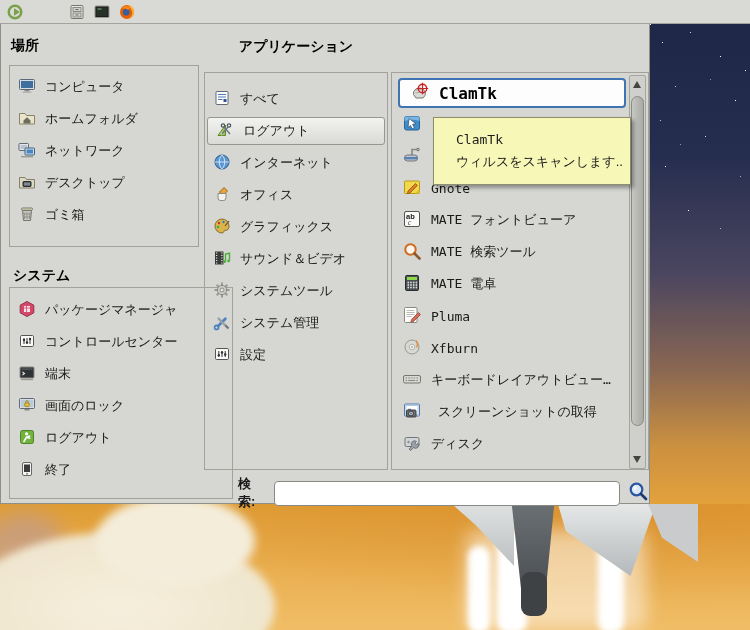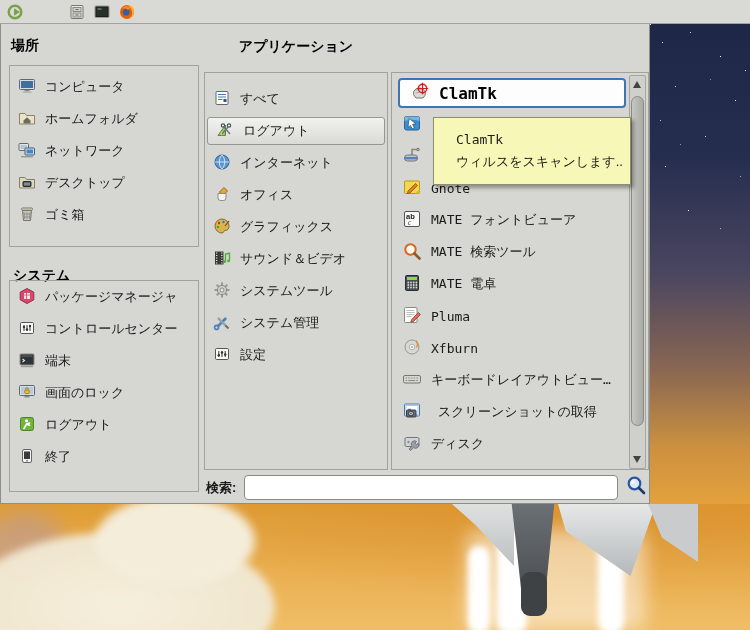--- a/index.html
+++ b/index.html
@@ -56,21 +56,21 @@
   .scrollbar { position:absolute; right:2px; top:2px; width:17px; height:394px; background:#cfcfcb;
     border:1px solid #a5a5a0; border-radius:2px; }
   .sb-up,.sb-down { position:absolute; left:3px; width:9px; height:7px; }
   .sb-up { top:5px; border-left:4.5px solid transparent; border-right:4.5px solid transparent; border-bottom:7px solid #45453f; width:0; }
   .sb-down { bottom:5px; border-left:4.5px solid transparent; border-right:4.5px solid transparent; border-top:7px solid #45453f; width:0; }
   .sb-thumb { position:absolute; left:1px; top:20px; width:13px; height:330px; border:1px solid #8a8a84;
     border-radius:7px; background:linear-gradient(90deg,#c6c6c2,#aaaaa5); }
   .fav { position:absolute; top:16px; left:500px; width:140px; display:flex; align-items:center;
     justify-content:flex-end; gap:7px; font-size:14px; color:#2e2e2e; cursor:pointer; }
   .search-row { position:absolute; left:205px; top:451px; width:443px; display:flex; align-items:center; gap:8px; }
-  .search-label { font-size:13px; font-weight:bold; color:#1a1a1a; }
+  .search-label { font-size:13px; font-weight:bold; color:#1a1a1a;margin-left:32px; }
   .search-input { width:374px; height:25px; background:#fff; border:1px solid #8a8a84; border-radius:4px;
     font-size:13px; padding:0 6px; outline:none; }
 
   
   .tooltip { position:absolute; left:433px; top:117px; width:198px; height:68px; background:#f7f7b8;
     border:1px solid #8f8f70; box-shadow:3px 3px 4px rgba(0,0,0,.35); z-index:50; padding:11px 0 0 22px;
     font-size:13px; color:#1c1c1c; line-height:22px; }
   .tooltip .tt-title { font-family:"DejaVu Sans Mono","Liberation Mono",monospace; }
 
   .ic { display:inline-block; }
@@ -170,21 +170,21 @@
       <span class="ic"><svg width="18" height="18" viewBox="0 0 18 18">
             <rect x="3.5" y="3" width="11" height="2.2" rx="1" fill="#dedeba" stroke="#77776f"></rect>
             <path d="M4.5 5.5 h9 l-1 10 h-7z" fill="#c9c9c3" stroke="#77776f"></path>
             <path d="M6 7 l.6 7 M9 7 v7 M12 7 l-.6 7 M5.5 9 h7.4 M5.2 12 h7.8" stroke="#8f8f87" stroke-width=".9" fill="none"></path>
           </svg></span>
       <span>ゴミ箱</span>
     </div>
   </div>
 
   <div class="hdr" style="left:12px;top:235px;margin-top:8px;">システム</div>
-  <div class="gbox" style="left:8px;top:256px;width:190px;height:212px;">
+  <div class="gbox" style="left:8px;top:263px;width:224px;height:212px;padding-top:6px;">
     <div class="row">
       <span class="ic"><svg width="18" height="18" viewBox="0 0 18 18">
             <polygon points="9,1.5 15.8,5.2 15.8,12.8 9,16.5 2.2,12.8 2.2,5.2" fill="#d5486a" stroke="#93304a"></polygon>
             <rect x="6" y="6" width="6" height="6" fill="#fff" opacity=".85"></rect>
             <path d="M6 8h6M8.5 6v6" stroke="#d5486a" stroke-width=".8"></path>
           </svg></span>
       <span>パッケージマネージャ</span>
     </div>
     <div class="row">
       <span class="ic"><svg width="18" height="18" viewBox="0 0 18 18">

